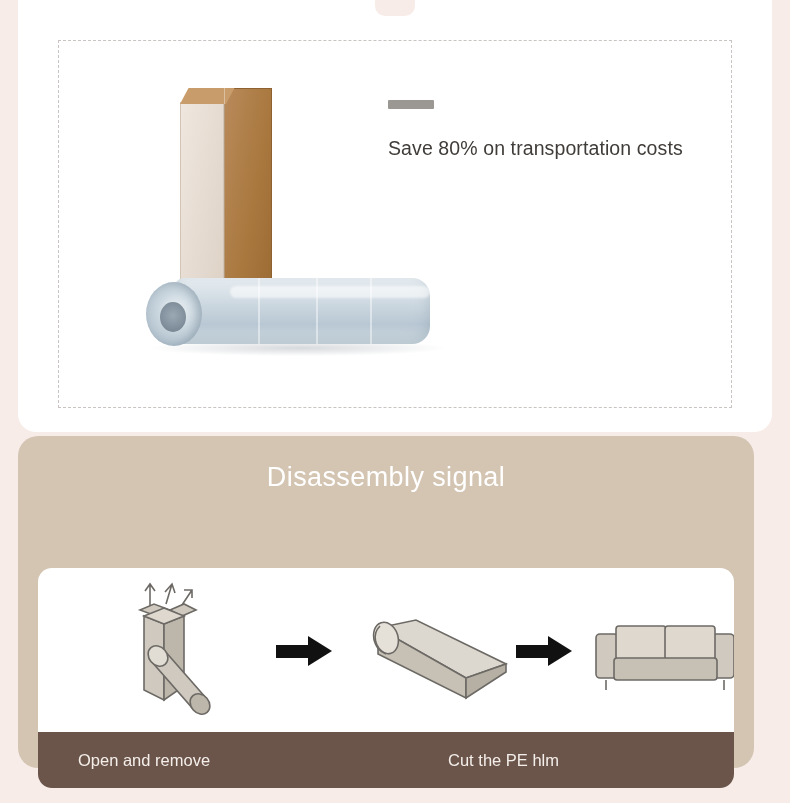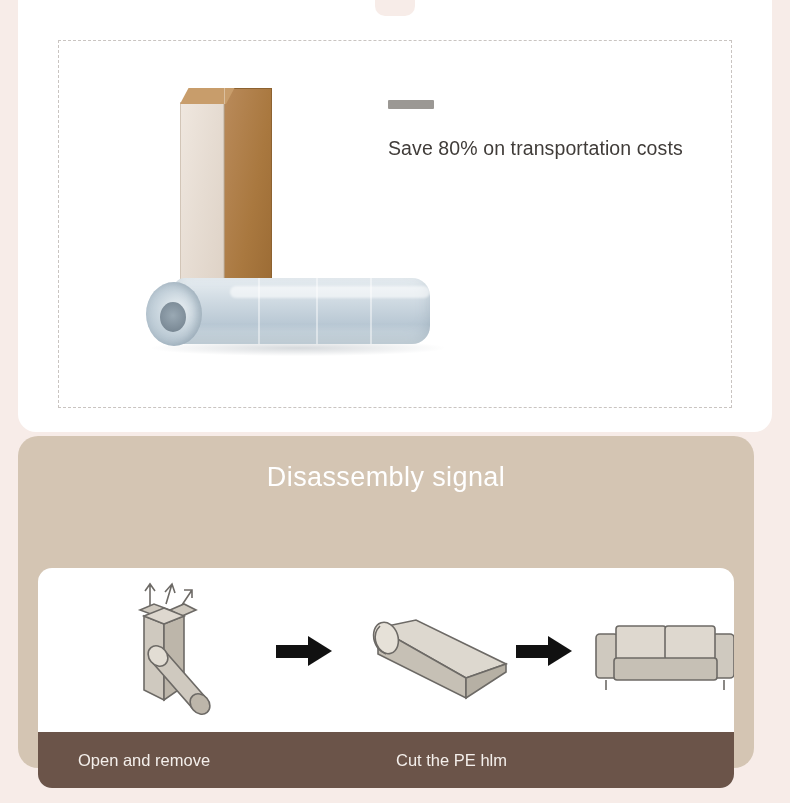--- a/index.html
+++ b/index.html
@@ -232,21 +232,21 @@
     left: 0;
     bottom: 0;
     width: 696px;
     height: 56px;
     background: #6b5449;
     display: flex;
     align-items: center;
   }
   .labels-bar .label {
     flex: 1;
-    text-align: center;
+    text-align: right;
     color: #f4efeb;
     font-size: 16.5px;
   }
   .labels-bar .label.l1 { text-align: left; padding-left: 40px; flex: 0 0 266px;}
   .labels-bar .label.l2 { flex: 0 0 215px; }
   .labels-bar .label.l3 { flex: 1; }
 
   
   .arrow {
     position: absolute;

